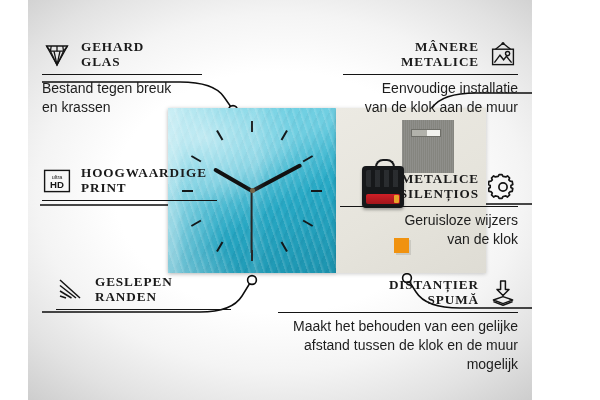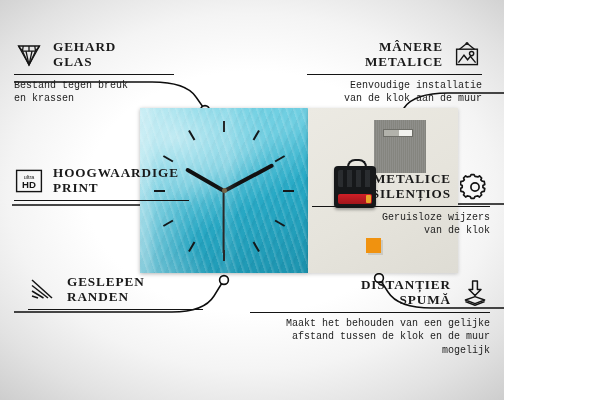--- a/index.html
+++ b/index.html
@@ -5,38 +5,39 @@
   html,body{margin:0;padding:0;}
   body{
     width:600px;height:400px;overflow:hidden;
     font-family:"Liberation Serif",serif;
     background:#ffffff;
   }
   #stage{
     position:relative;width:504px;height:400px;overflow:hidden;
     background:
       radial-gradient(ellipse 78% 72% at 50% 48%, #ffffff 0%, #ffffff 42%, #f4f4f4 62%, #e2e2e2 80%, #c9c9c9 100%);
+    margin-left: 28px;
   }
 
   
   .feat{position:absolute;}
   .feat .headrow{display:flex;align-items:center;gap:9px;}
   .feat.right .headrow{justify-content:flex-end;}
   .titlewrap{display:flex;flex-direction:column;line-height:1.12;}
   .titlewrap .t1,.titlewrap .t2{
     font-family:"Liberation Serif",serif;
     font-weight:700;font-size:13.2px;letter-spacing:.9px;color:#1a1a1a;
     white-space:nowrap;
   }
   .feat.right .titlewrap{align-items:flex-end;}
   .feat.left .titlewrap{align-items:flex-start;}
   .rule{height:1.4px;background:#141414;margin-top:4px;}
   .desc{
-    font-family:Liberation Mono, monospace;
-    font-size:10px;color:#1d1d1d;line-height:1.35;margin-top:4px;white-space:pre-line;
+    font-family:Liberation Sans, sans-serif;
+    font-size:14px;color:#1d1d1d;line-height:1.35;margin-top:4px;white-space:pre-line;
   }
   .feat.right .desc{text-align:right;}
 
   .ic{flex:0 0 auto;display:block;}
 
   
   #product{position:absolute;left:140px;top:108px;width:318px;height:165px;}
   #clockface{
     position:absolute;left:0;top:0;width:168px;height:165px;
     background:
@@ -216,21 +217,21 @@
         </g>
       </svg>
       <span class="titlewrap">
         <span class="t1">GESLEPEN</span>
         <span class="t2">RANDEN</span>
       </span>
     </div>
     <div class="rule"></div>
   </div>
 
-  <div class="feat right" id="f-manere" style="right:22px;top:40px;width:175px;">
+  <div class="feat right" id="f-manere" style="right:14px;top:40px;width:175px;">
     <div class="headrow">
       <span class="titlewrap">
         <span class="t1">MÂNERE</span>
         <span class="t2">METALICE</span>
       </span>
       <svg class="ic" width="30" height="28" viewBox="0 0 30 28">
         <g fill="none" stroke="#141414" stroke-width="1.4">
           <path d="M15 2.2 L7.5 8.2 M15 2.2 L22.5 8.2"></path>
           <rect x="4.6" y="8.2" width="20.8" height="15.4"></rect>
           <path d="M6.4 21.6 L12 14.2 L15.6 18.8 L18.4 15.4 L23.6 21.6"></path>

